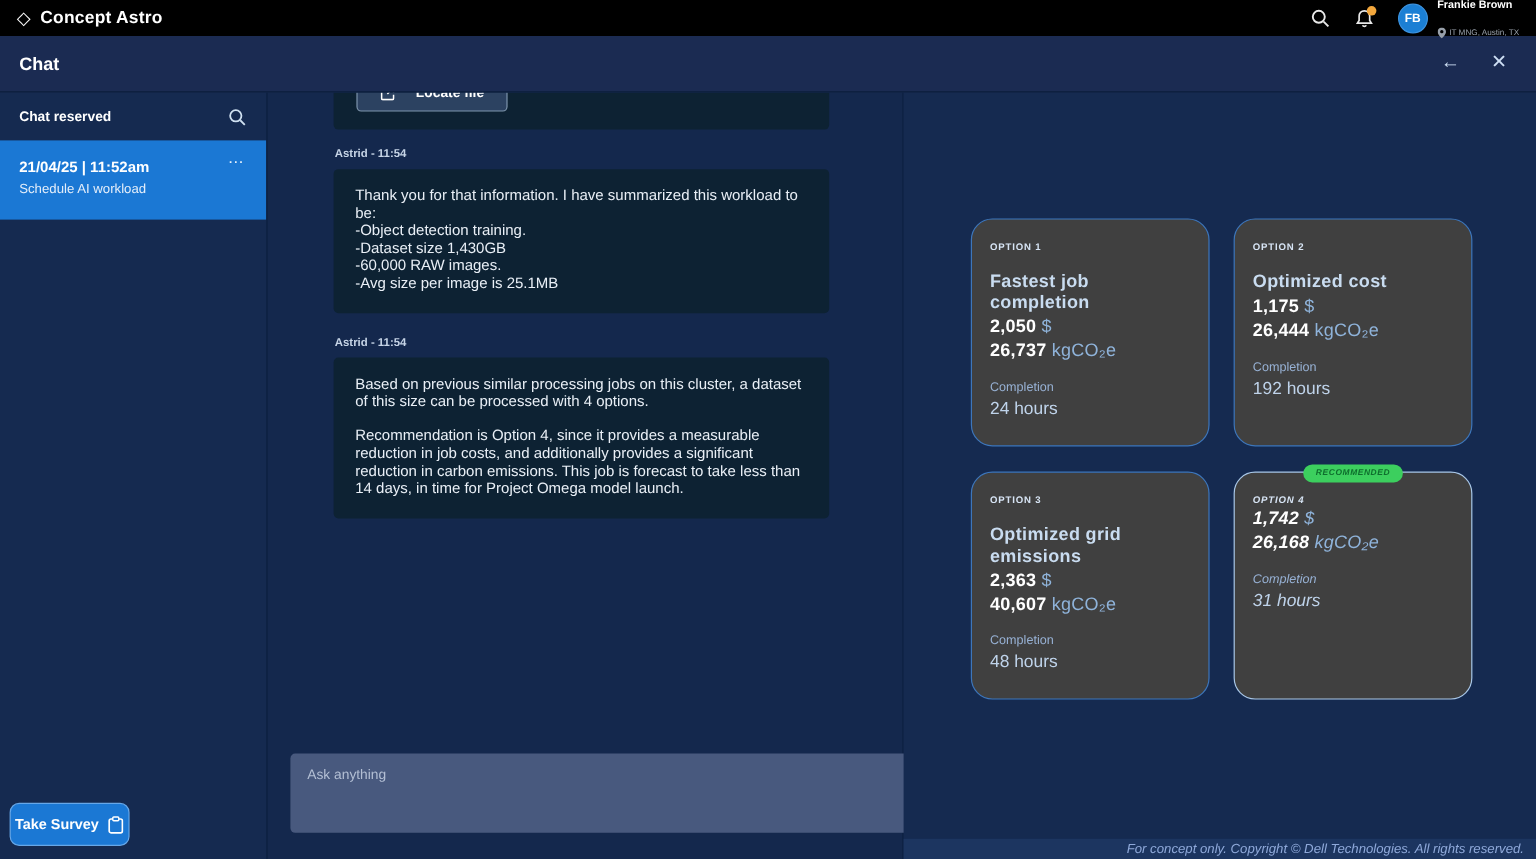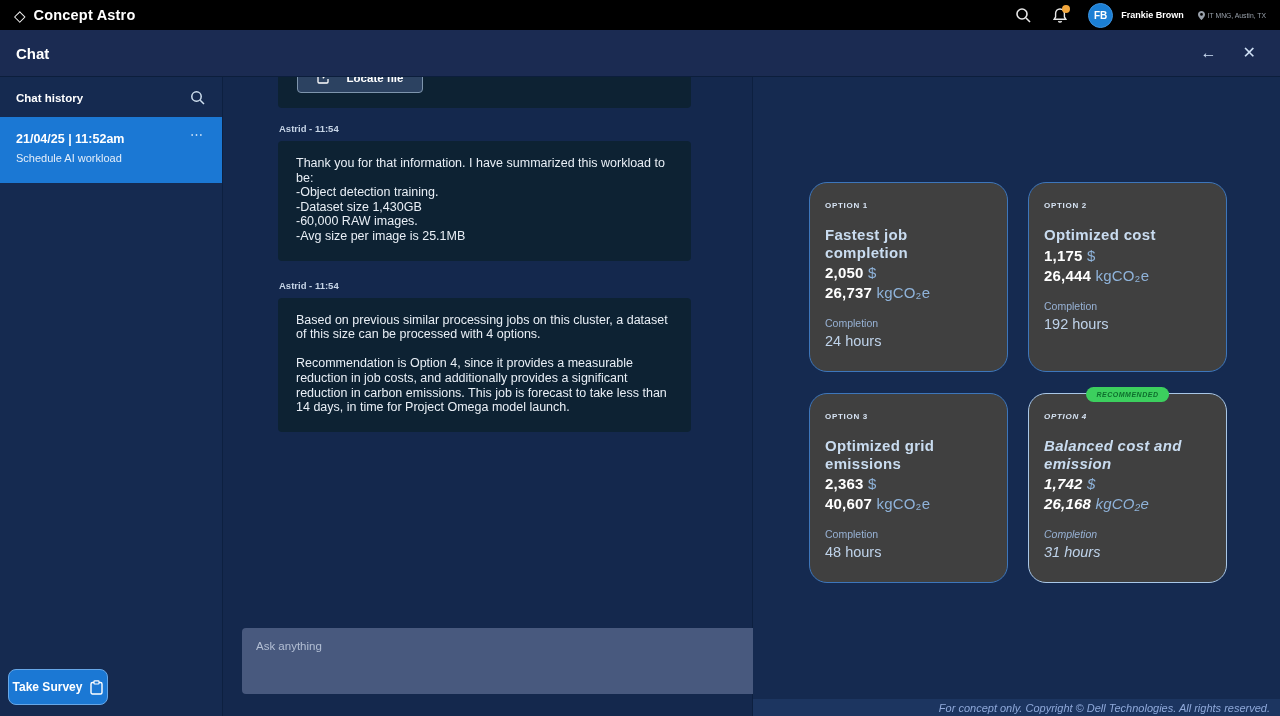--- a/index.html
+++ b/index.html
@@ -12,21 +12,21 @@
     display:flex; align-items:center; padding:0 14px; z-index:30; }
   .logo-glyph { color:#fff; font-size:15px; margin-right:8px; line-height:1; }
   .app-name { color:#fff; font-size:14.5px; font-weight:bold; letter-spacing:0.2px; }
   .topbar-right { margin-left:auto; display:flex; align-items:center; gap:20px; }
   .icon-btn { display:flex; align-items:center; justify-content:center; cursor:pointer; position:relative; }
   .bell-dot { position:absolute; top:-2px; right:-2px; width:8px; height:8px; border-radius:50%; background:#f2a73d; }
   .user-chip { display:flex; align-items:center; gap:8px; cursor:pointer; }
   .avatar { width:25px; height:25px; border-radius:50%; background:#1b7fd4; color:#fff;
     font-size:10px; font-weight:bold; display:flex; align-items:center; justify-content:center;
     border:1px solid #3c93e0; }
-  .user-meta { display:flex; flex-direction:row; gap:14px; }
+  .user-meta { display:flex; flex-direction:column; gap:14px; }
   .user-name { color:#fff; font-size:9px; font-weight:bold; }
   .user-loc { color:#98a0aa; font-size:6.8px; display:flex; align-items:center; gap:3px; }
 
   
   .chat-titlebar { position:absolute; top:30px; left:0; width:1280px; height:47px; background:#1b2b52;
     border-bottom:1px solid #0c1e3c; display:flex; align-items:center; padding:0 16px; z-index:20; }
   .chat-title { color:#fff; font-size:15px; font-weight:bold; }
   .titlebar-actions { margin-left:auto; display:flex; align-items:center; gap:26px; padding-right:8px; }
   .titlebar-actions span { color:#cfe0f5; font-size:16px; cursor:pointer; line-height:1; }
 
@@ -134,21 +134,21 @@
   <div class="chat-titlebar">
     <span class="chat-title">Chat</span>
     <div class="titlebar-actions">
       <span>←</span>
       <span>✕</span>
     </div>
   </div>
 
   <div class="sidebar">
     <div class="history-header">
-      <span class="history-title">Chat history</span>
+      <span class="history-title">Chat reserved</span>
       <span class="icon-btn">
         <svg width="16" height="16" viewBox="0 0 16 16">
             <circle cx="6.5" cy="6.5" r="4.7" fill="none" stroke="#cfe0f0" stroke-width="1.5"></circle>
             <line x1="10.2" y1="10.2" x2="14" y2="14" stroke="#cfe0f0" stroke-width="1.5"></line>
           </svg>
       </span>
     </div>
     <div class="history-item">
       <div class="item-date">21/04/25 | 11:52am</div>
       <div class="item-title">Schedule AI workload</div>
@@ -245,21 +245,20 @@
       </div>
       <div class="completion">
         <div class="completion-lbl">Completion</div>
         <div class="completion-val">48 hours</div>
       </div>
     </div>
 
     <div class="card card-4 recommended">
       <span class="badge">RECOMMENDED</span>
       <div class="opt-label">OPTION 4</div>
-      <div class="card-title">Balanced cost and emission</div>
       <div class="metric">
         <span class="val">1,742</span>
         <span class="unit">$</span>
       </div>
       <div class="metric">
         <span class="val">26,168</span>
         <span class="unit">kgCO₂e</span>
       </div>
       <div class="completion">
         <div class="completion-lbl">Completion</div>

